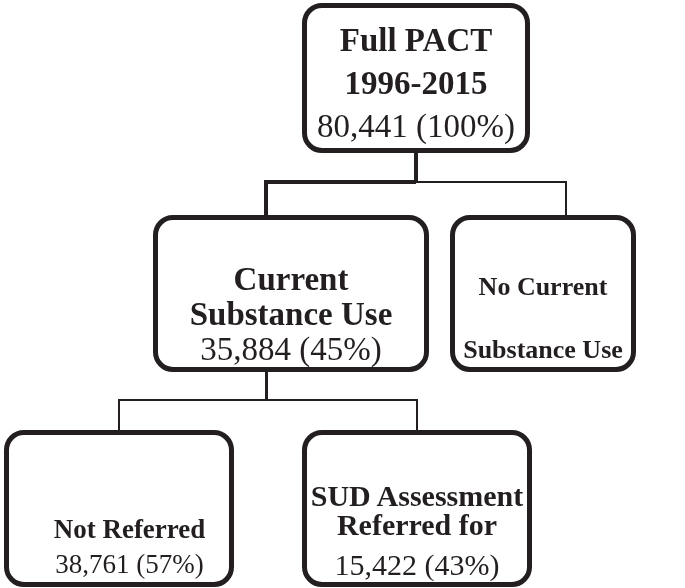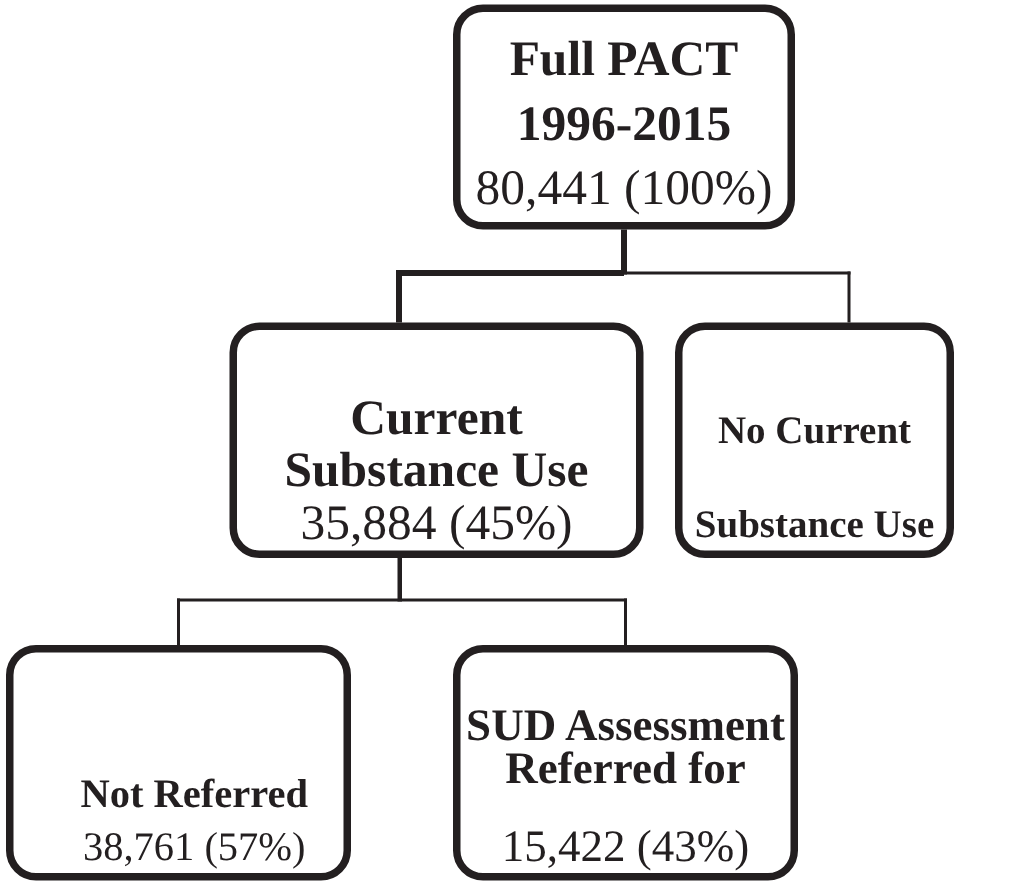--- a/index.html
+++ b/index.html
@@ -25,21 +25,21 @@
   .node-current    { left:153px; top:215px; width:276px; height:157px; font-size:33px; }
   .node-no-current { left:450px; top:215px; width:186px; height:157px; font-size:26px;gap:28px; }
   .node-current .title-line, .node-current .value,
   .node-no-current .title-line, .node-no-current .value { line-height:35px; }
 
   
   .node-not-referred { left:4px; top:430px; width:230px; height:157px; font-size:27px;padding-left:21px; }
   .node-not-referred .title-line, .node-not-referred .value { line-height:35px; }
   .node-referred { left:302px; top:430px; width:230px; height:157px; font-size:30px; }
   .node-referred .title-line { line-height:29px; }
-  .node-referred .value { line-height:34px; margin-top:21px; }
+  .node-referred .value { line-height:34px; margin-top:9px; }
 
   
   .line { position:absolute; background:var(--ink); }
   .c1-stub    { left:414px; top:153px; width:4px;   height:30px; }
   .c1-h-left  { left:264px; top:180px; width:152px; height:4px; }
   .c1-h-right { left:416px; top:181px; width:151px; height:2px; }
   .c1-v-left  { left:264px; top:180px; width:4px;   height:35px; }
   .c1-v-right { left:565px; top:181px; width:2px;   height:34px; }
   .c2-stub    { left:265px; top:372px; width:3px;   height:29px; }
   .c2-h       { left:118px; top:399px; width:300px; height:2px; }

